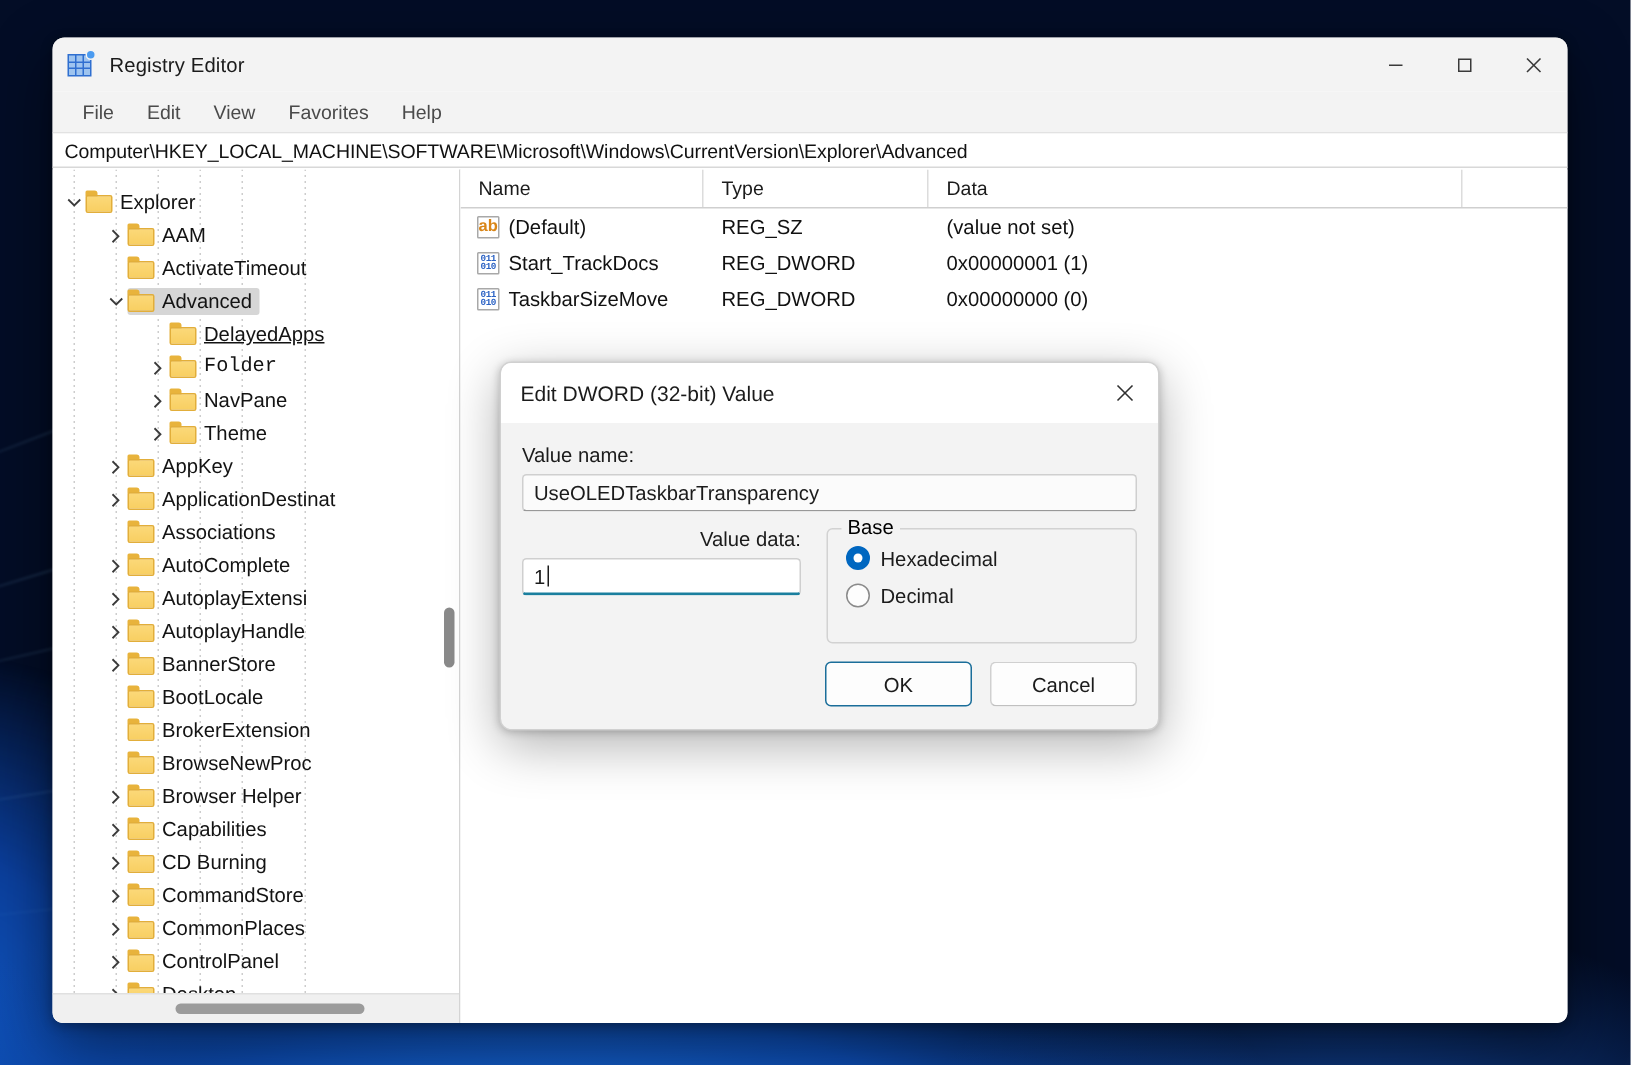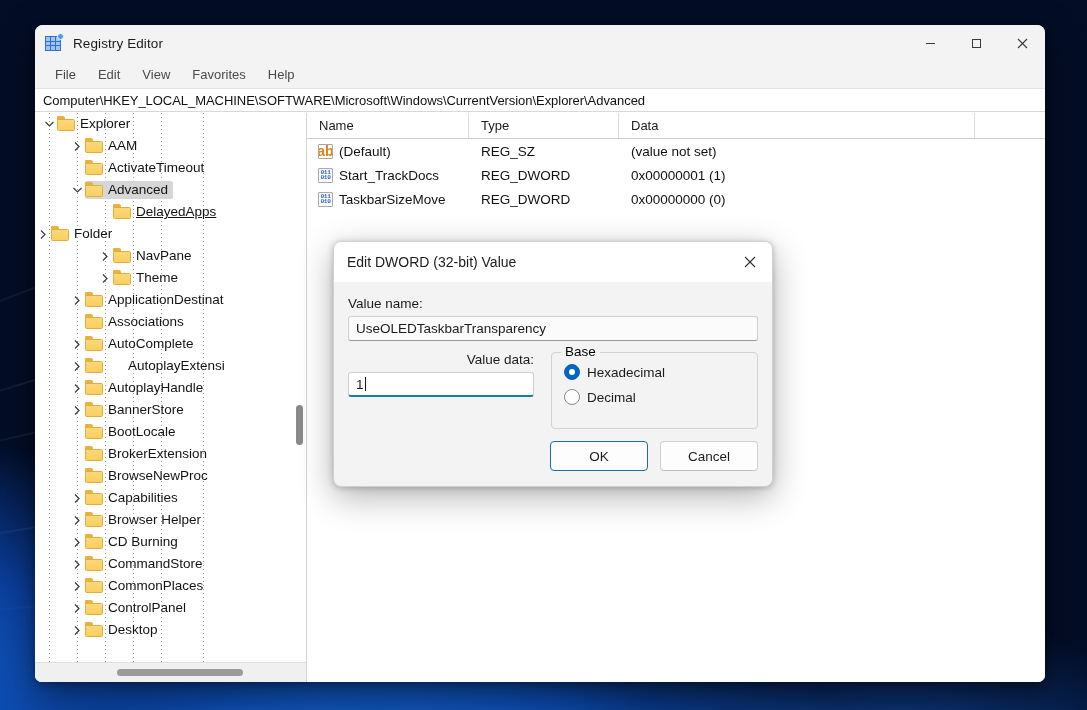--- a/index.html
+++ b/index.html
@@ -236,21 +236,21 @@
   .vicon {
     width: 15px; height: 15px; flex: none; margin-right: 6px;
     background: #fff;
     border: 1px solid #a8a8a8;
     border-radius: 1px;
     position: relative;
     display: flex; align-items: center; justify-content: center;
     overflow: hidden;
   }
   .vicon .ab {
-    font-size: 14px; font-weight: bold; line-height: 1;
+    font-size: 11px; font-weight: bold; line-height: 1;
     color: #d98517;
     font-family: "Liberation Sans", sans-serif;
   }
   .vicon .bits {
     font-size: 6.2px; line-height: 5px; color: #2b62c4;
     font-weight: bold; letter-spacing: -.3px;
     text-align: center;
     font-family: "Liberation Mono", monospace;
   }
 
@@ -422,21 +422,21 @@
       <div class="treescroll">
         <div class="guides">
           <div class="guide" style="left:14px"></div>
           <div class="guide" style="left:42px"></div>
           <div class="guide" style="left:70px"></div>
           <div class="guide" style="left:98px"></div>
           <div class="guide" style="left:126px"></div>
           <div class="guide" style="left:168px"></div>
         </div>
         <div id="tree-rows">
-            <div class="treerow" style="padding-left: 6px;">
+            <div class="treerow" style="padding-left: 6px; margin-top: 11px;">
               <div class="chev">
                 <svg width="11" height="8" viewBox="0 0 11 8">
                   <polyline points="1.5,2 5.5,6 9.5,2" fill="none" stroke="currentColor" stroke-width="1.2"></polyline>
                 </svg>
               </div>
               <div class="label-wrap" style="display: flex; align-items: center;">
                 <div class="folder">
                   <div class="tab"></div>
                   <div class="body"></div>
                 </div>
@@ -484,21 +484,21 @@
             <div class="treerow" style="padding-left: 62px; text-decoration: underline;">
               <div class="chev"></div>
               <div class="label-wrap" style="display: flex; align-items: center;">
                 <div class="folder">
                   <div class="tab"></div>
                   <div class="body"></div>
                 </div>
                 <span>DelayedApps</span>
               </div>
             </div>
-            <div class="treerow" style="">
+            <div class="treerow" style="padding-left: 62px; font-family: Liberation Mono, monospace;">
               <div class="chev">
                 <svg width="8" height="11" viewBox="0 0 8 11">
                   <polyline points="2,1.5 6,5.5 2,9.5" fill="none" stroke="currentColor" stroke-width="1.2"></polyline>
                 </svg>
               </div>
               <div class="label-wrap" style="display: flex; align-items: center;">
                 <div class="folder">
                   <div class="tab"></div>
                   <div class="body"></div>
                 </div>
@@ -537,20 +537,34 @@
               <div class="chev">
                 <svg width="8" height="11" viewBox="0 0 8 11">
                   <polyline points="2,1.5 6,5.5 2,9.5" fill="none" stroke="currentColor" stroke-width="1.2"></polyline>
                 </svg>
               </div>
               <div class="label-wrap" style="display: flex; align-items: center;">
                 <div class="folder">
                   <div class="tab"></div>
                   <div class="body"></div>
                 </div>
+                <span>AppKey</span>
+              </div>
+            </div>
+            <div class="treerow" style="padding-left: 34px;">
+              <div class="chev">
+                <svg width="8" height="11" viewBox="0 0 8 11">
+                  <polyline points="2,1.5 6,5.5 2,9.5" fill="none" stroke="currentColor" stroke-width="1.2"></polyline>
+                </svg>
+              </div>
+              <div class="label-wrap" style="display: flex; align-items: center;">
+                <div class="folder">
+                  <div class="tab"></div>
+                  <div class="body"></div>
+                </div>
                 <span>ApplicationDestinat</span>
               </div>
             </div>
             <div class="treerow" style="padding-left: 34px;">
               <div class="chev"></div>
               <div class="label-wrap" style="display: flex; align-items: center;">
                 <div class="folder">
                   <div class="tab"></div>
                   <div class="body"></div>
                 </div>
@@ -570,21 +584,21 @@
                 </div>
                 <span>AutoComplete</span>
               </div>
             </div>
             <div class="treerow" style="padding-left: 34px;">
               <div class="chev">
                 <svg width="8" height="11" viewBox="0 0 8 11">
                   <polyline points="2,1.5 6,5.5 2,9.5" fill="none" stroke="currentColor" stroke-width="1.2"></polyline>
                 </svg>
               </div>
-              <div class="label-wrap" style="display: flex; align-items: center; gap: 20px;">
+              <div class="label-wrap" style="display: flex; align-items: center;">
                 <div class="folder">
                   <div class="tab"></div>
                   <div class="body"></div>
                 </div>
                 <span>AutoplayExtensi</span>
               </div>
             </div>
             <div class="treerow" style="padding-left: 34px;">
               <div class="chev">
                 <svg width="8" height="11" viewBox="0 0 8 11">
@@ -647,35 +661,35 @@
               <div class="chev">
                 <svg width="8" height="11" viewBox="0 0 8 11">
                   <polyline points="2,1.5 6,5.5 2,9.5" fill="none" stroke="currentColor" stroke-width="1.2"></polyline>
                 </svg>
               </div>
               <div class="label-wrap" style="display: flex; align-items: center;">
                 <div class="folder">
                   <div class="tab"></div>
                   <div class="body"></div>
                 </div>
+                <span>Browser Helper</span>
+              </div>
+            </div>
+            <div class="treerow" style="padding-left: 34px;">
+              <div class="chev">
+                <svg width="8" height="11" viewBox="0 0 8 11">
+                  <polyline points="2,1.5 6,5.5 2,9.5" fill="none" stroke="currentColor" stroke-width="1.2"></polyline>
+                </svg>
+              </div>
+              <div class="label-wrap" style="display: flex; align-items: center;">
+                <div class="folder">
+                  <div class="tab"></div>
+                  <div class="body"></div>
+                </div>
                 <span>Capabilities</span>
-              </div>
-            </div>
-            <div class="treerow" style="padding-left: 34px;">
-              <div class="chev">
-                <svg width="8" height="11" viewBox="0 0 8 11">
-                  <polyline points="2,1.5 6,5.5 2,9.5" fill="none" stroke="currentColor" stroke-width="1.2"></polyline>
-                </svg>
-              </div>
-              <div class="label-wrap" style="display: flex; align-items: center;">
-                <div class="folder">
-                  <div class="tab"></div>
-                  <div class="body"></div>
-                </div>
-                <span>Browser Helper</span>
               </div>
             </div>
             <div class="treerow" style="padding-left: 34px;">
               <div class="chev">
                 <svg width="8" height="11" viewBox="0 0 8 11">
                   <polyline points="2,1.5 6,5.5 2,9.5" fill="none" stroke="currentColor" stroke-width="1.2"></polyline>
                 </svg>
               </div>
               <div class="label-wrap" style="display: flex; align-items: center;">
                 <div class="folder">

